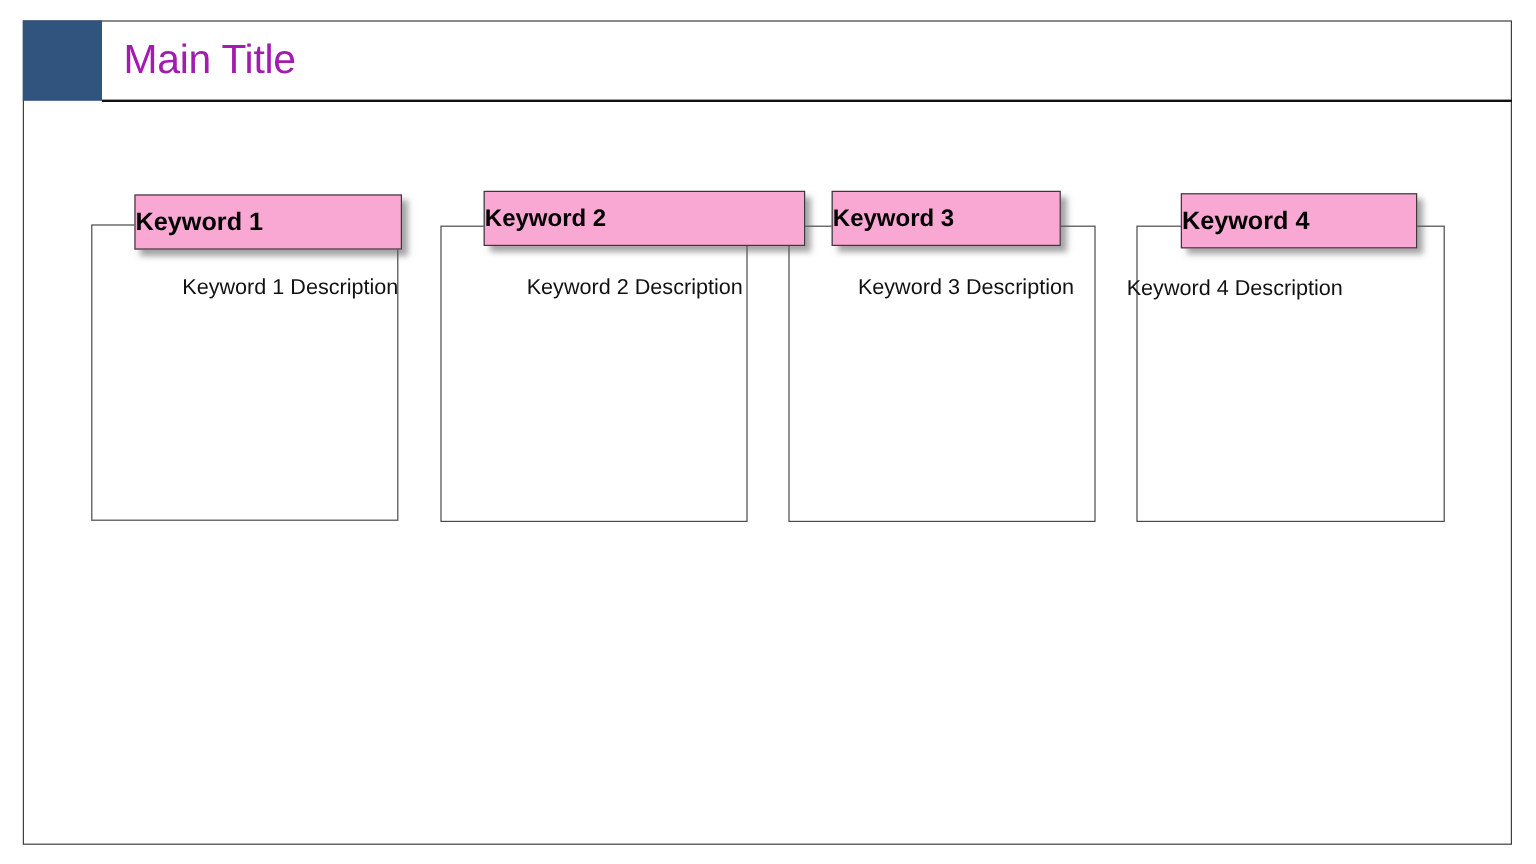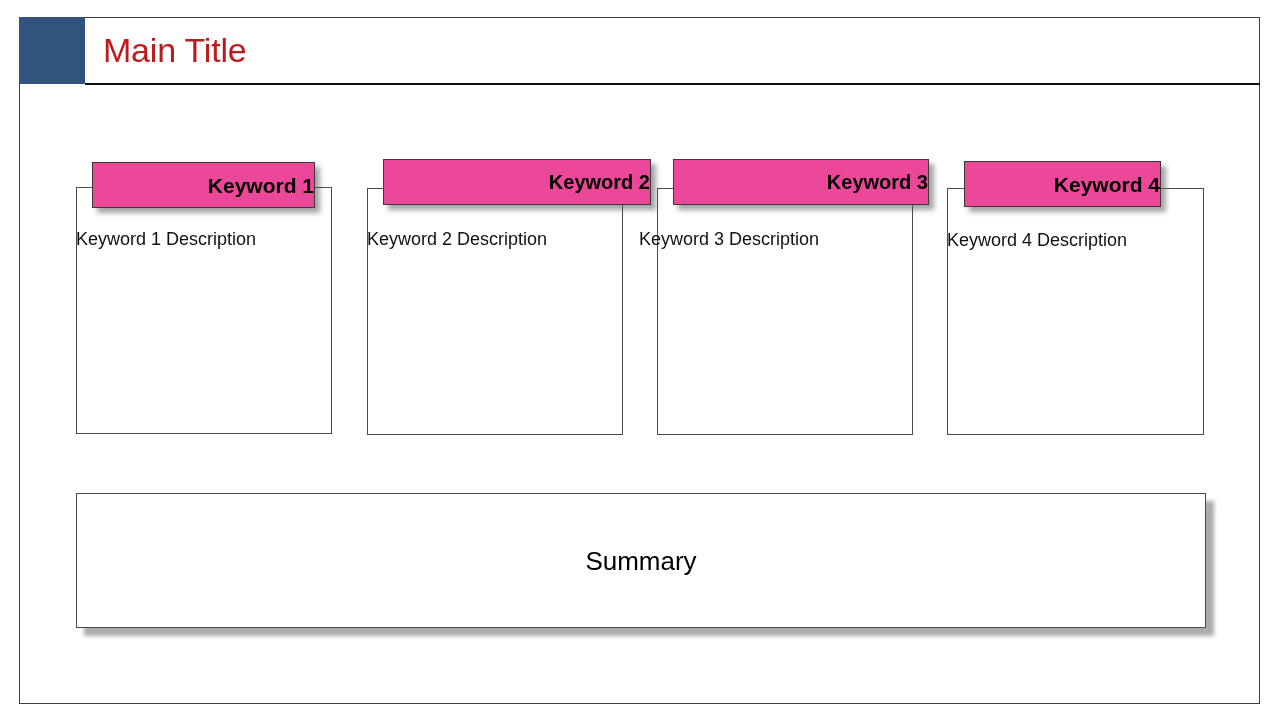--- a/index.html
+++ b/index.html
@@ -59,58 +59,59 @@
     position: absolute;
     left: 103px;
     top: 24px;
     width: 900px;
     height: 52px;
     line-height: 52px;
     font-size: 34px;
     font-weight: 400;
     letter-spacing: -0.2px;
     white-space: nowrap;
-    color: #b91c1c;
+    color: #a21caf;
   }
 
   
   .card {
     position: absolute;
   }
 
   .card-body {
     position: absolute;
     border: 1px solid #4a4a4a;
     box-sizing: border-box;
     background: #ffffff;
   }
 
   .card-head {
     position: absolute;
     border: 1px solid #3a3a3a;
     box-sizing: border-box;
-    background: #ec4899;
+    background: #f9a8d4;
     box-shadow: 5px 5px 5px rgba(90,90,90,0.55);
     display: flex;
     align-items: center;
-    justify-content: flex-end;
+    justify-content: flex-start;
     z-index: 5;
+    margin-left: 20px;
   }
 
   .card-head-label {
     font-size: 21px;
     font-weight: 700;
     line-height: 1;
     white-space: nowrap;
     color: #000000;
   }
 
   .card-desc {
     position: absolute;
-    text-align: left;
+    text-align: right;
     font-size: 18px;
     font-weight: 400;
     line-height: 1.2;
     color: #111111;
     white-space: nowrap;
     z-index: 6;
   }
 
   
   .summary-box {
@@ -157,31 +158,28 @@
       </div>
       <div class="card">
         <div class="card-body" style="left: 367px; top: 188px; width: 256px; height: 247px;"></div>
         <div class="card-head" style="left: 383px; top: 159px; width: 268px; height: 46px;">
           <span class="card-head-label" style="font-size: 20px;">Keyword 2</span>
         </div>
         <div class="card-desc" style="left: 367px; top: 229px; width: 252px;">Keyword 2 Description</div>
       </div>
       <div class="card">
         <div class="card-body" style="left: 657px; top: 188px; width: 256px; height: 247px;"></div>
-        <div class="card-head" style="left: 673px; top: 159px; width: 256px; height: 46px;">
+        <div class="card-head" style="left: 673px; top: 159px; width: 191px; height: 46px;">
           <span class="card-head-label" style="font-size: 20px;">Keyword 3</span>
         </div>
         <div class="card-desc" style="left: 639px; top: 229px; width: 256px;">Keyword 3 Description</div>
       </div>
       <div class="card">
         <div class="card-body" style="left: 947px; top: 188px; width: 257px; height: 247px;"></div>
         <div class="card-head" style="left: 964px; top: 161px; width: 197px; height: 46px;">
           <span class="card-head-label" style="font-size: 21px;">Keyword 4</span>
         </div>
-        <div class="card-desc" style="left: 947px; top: 230px; width: 215px;">Keyword 4 Description</div>
+        <div class="card-desc" style="left: 904px; top: 230px; width: 215px;">Keyword 4 Description</div>
       </div>
     </div>
 
-  <div class="summary-box">
-    <span class="summary-label">Summary</span>
-  </div>
 
 </div>
 
 </body></html>

